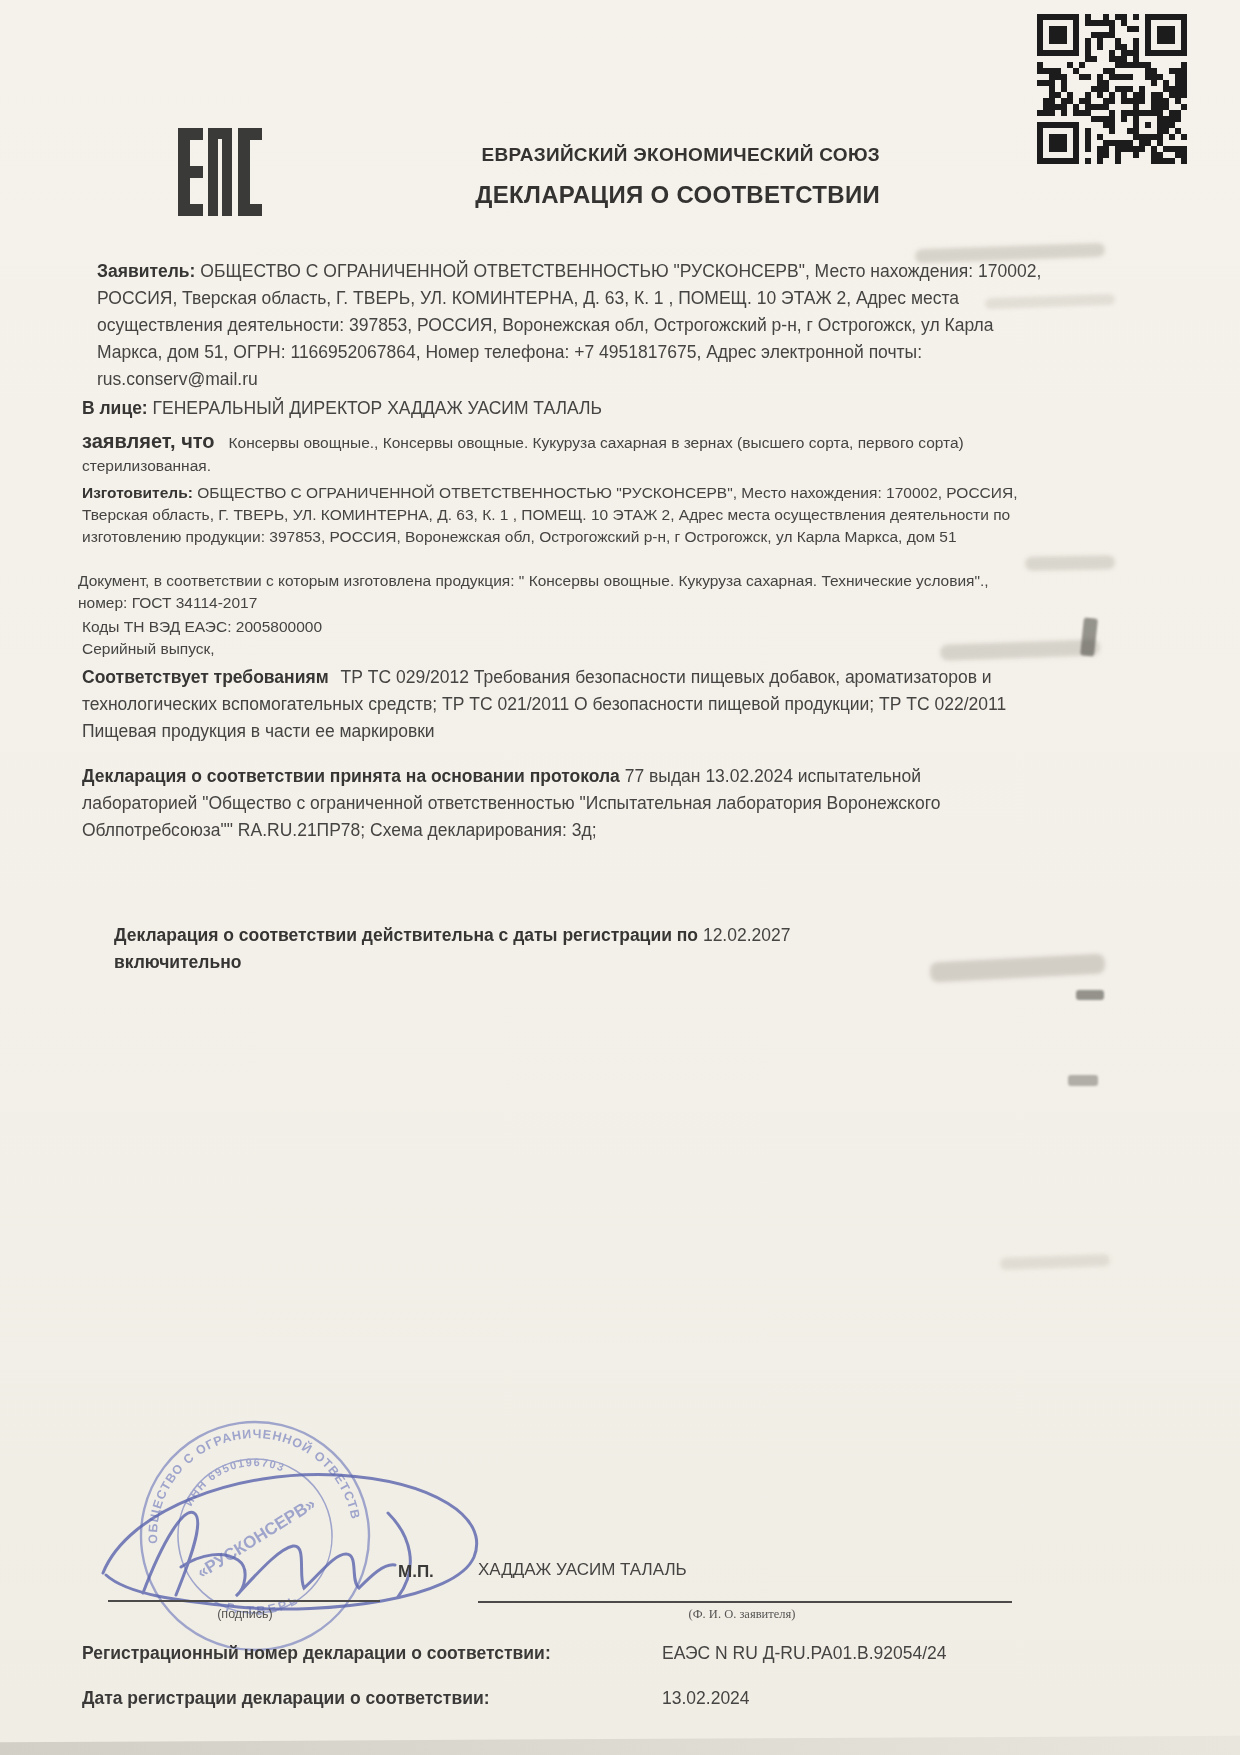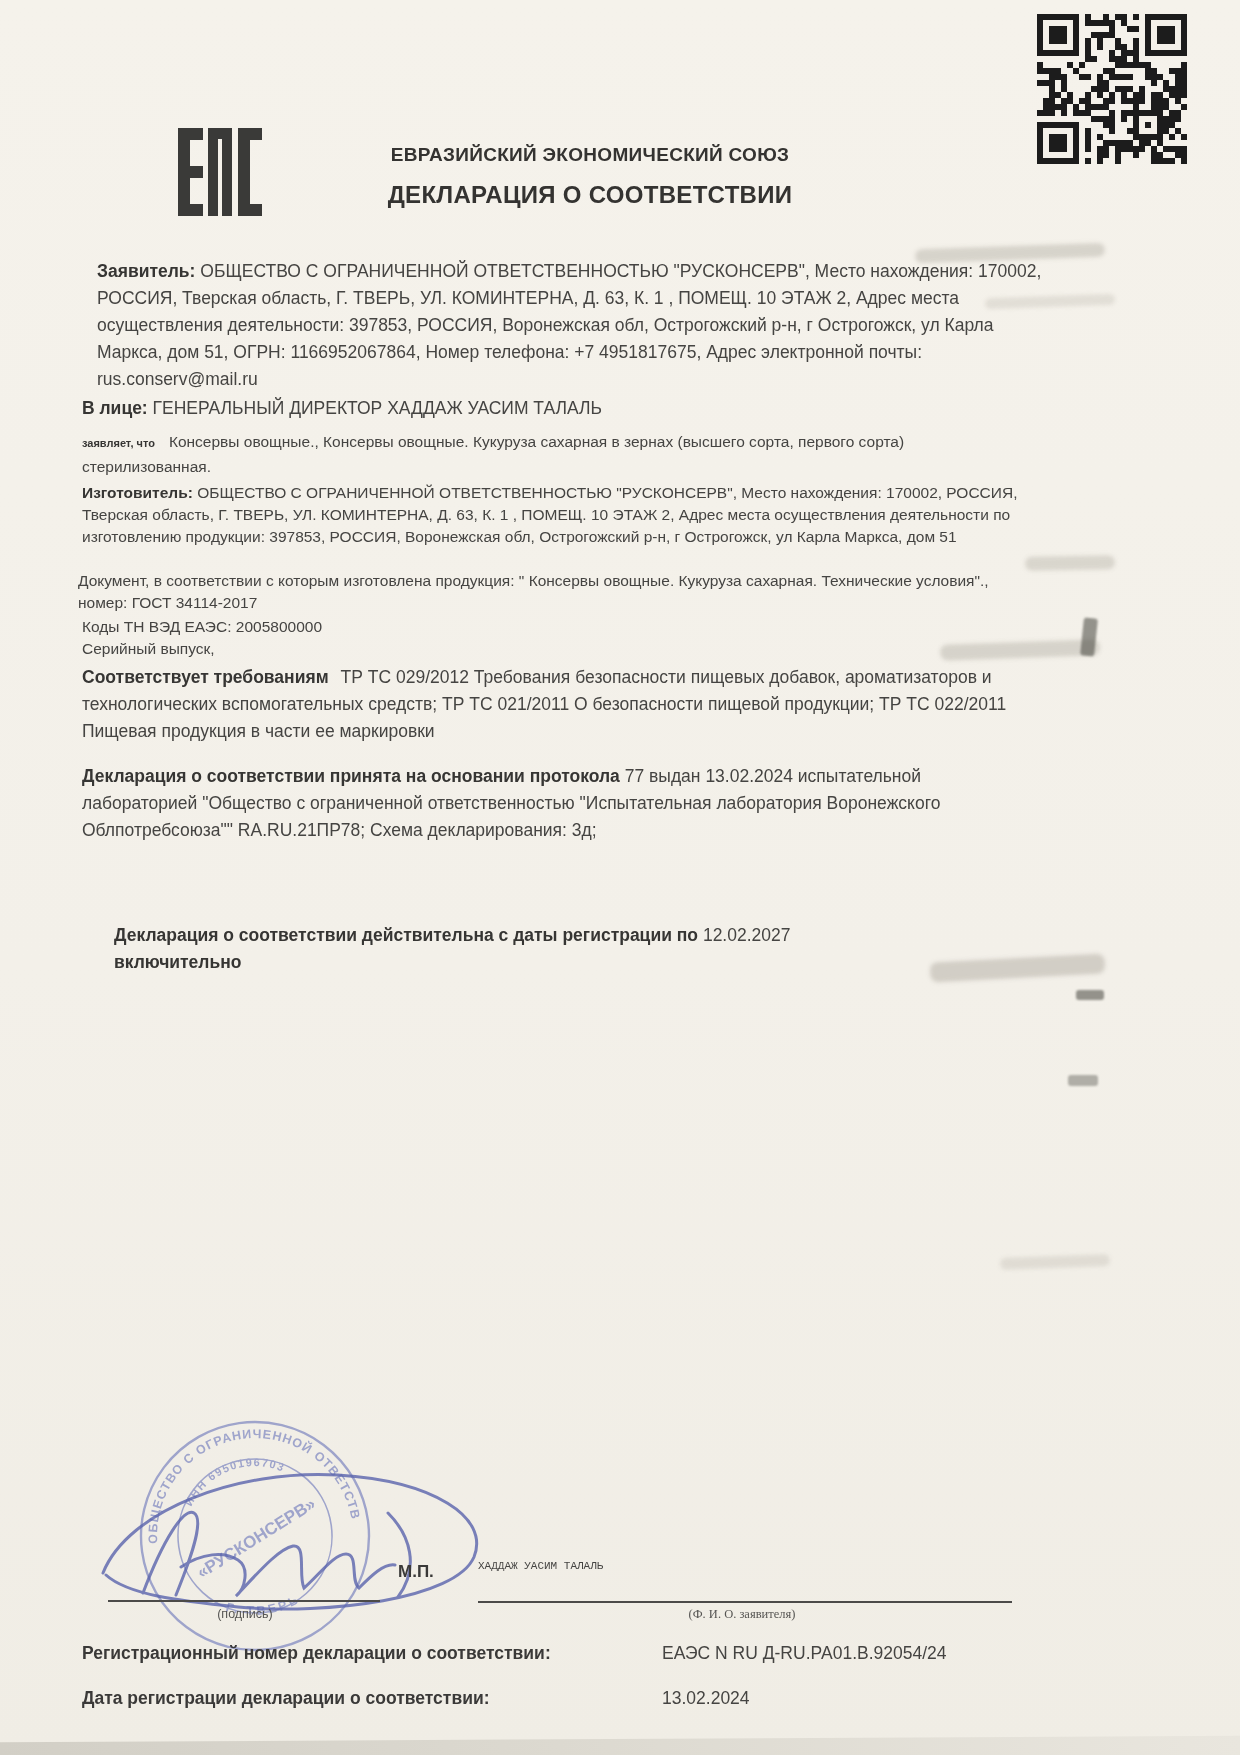--- a/index.html
+++ b/index.html
@@ -2,42 +2,42 @@
 <html><head>
 <meta charset="utf-8">
 <style>
   html,body{margin:0;padding:0;background:#c9c6bd;}
   .page{
     position:relative;width:1240px;height:1755px;margin:0 auto;overflow:hidden;
     background:linear-gradient(180deg,#f5f2eb 0%,#f3f0e9 55%,#f0ede5 100%);
     font-family:"Liberation Sans", sans-serif;color:#424140;
   }
   .abs{position:absolute;}
-  .hdr{font-weight:bold;color:#343331;text-align:center;letter-spacing:.3px;}
+  .hdr{font-weight:bold;color:#343331;text-align:right;letter-spacing:.3px;}
   .t1{left:300px;top:144px;width:580px;font-size:19px;}
   .t2{left:300px;top:181px;width:580px;font-size:24px;}
   .para{margin:0;line-height:27px;font-size:17.5px;color:#454442;}
   .para b{color:#363533;}
   .small{font-size:15.5px;line-height:22px;}
   .lblgap{margin-right:14px;}
   .p-applicant{left:97px;top:258px;width:952px;}
   .p-person{left:82px;top:395px;width:952px;}
   .p-declares{left:82px;top:430px;width:952px;line-height:23px;}
-  .p-declares b{font-size:11px;margin-top:17px;}
+  .p-declares b{font-size:20px;margin-top:17px;}
   .p-manufacturer{left:82px;top:482px;width:948px;}
   .p-docline{left:78px;top:570px;width:940px;}
   .p-tnved{left:82px;top:616px;width:940px;}
   .p-serial{left:82px;top:638px;width:940px;}
   .p-complies{left:82px;top:664px;width:932px;}
   .p-complies b{margin-right:12px;}
   .p-basis{left:82px;top:752px;width:900px;margin-top:11px;}
   .p-addinfo{left:82px;top:845px;width:900px;}
   .p-valid{left:82px;top:922px;width:760px;margin-left:32px;}
   .mp{left:398px;top:1562px;font-weight:bold;font-size:17px;color:#3a3938;}
-  .sig-name{left:478px;top:1560px;font-size:11px;color:#454442;font-family:Liberation Mono, monospace;}
+  .sig-name{left:478px;top:1560px;font-size:17px;color:#454442;}
   .sline{height:2px;background:#4c4b49;}
   .l-sign{left:108px;top:1600px;width:272px;}
   .l-name{left:478px;top:1601px;width:534px;}
   .under{font-size:12.5px;color:#57565  4;color:#565553;}
   .u-sign{left:150px;top:1607px;width:190px;text-align:center;}
   .u-name{left:622px;top:1607px;width:240px;text-align:center;font-family:Liberation Serif, serif;}
   .regrow-label{left:82px;font-weight:bold;font-size:17.5px;color:#3a3938;}
   .regrow-value{left:662px;font-size:17.5px;color:#454442;}
   .smudge{position:absolute;border-radius:8px;filter:blur(2px);}
   .tick{position:absolute;border-radius:3px;filter:blur(1px);background:rgba(70,69,62,.55);}

